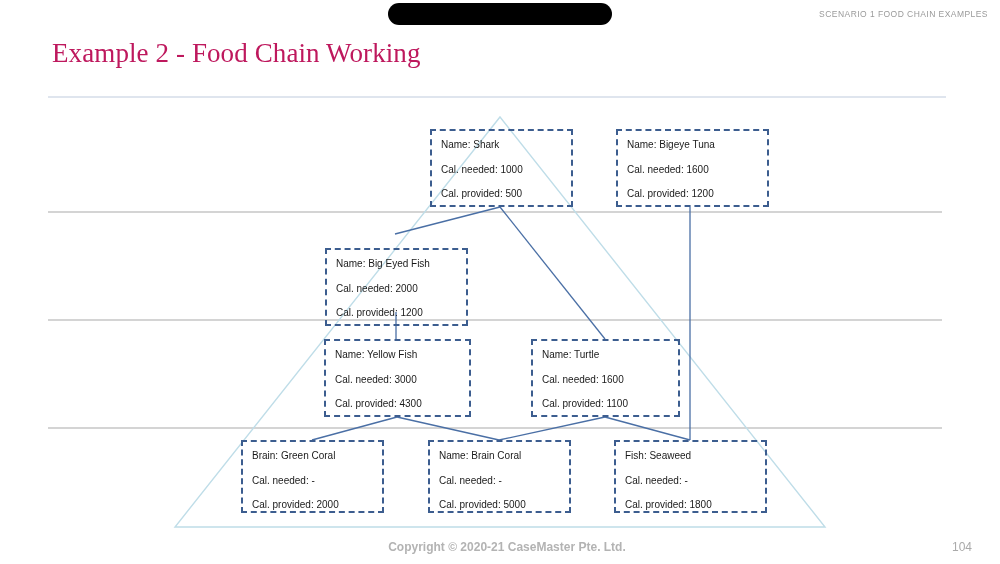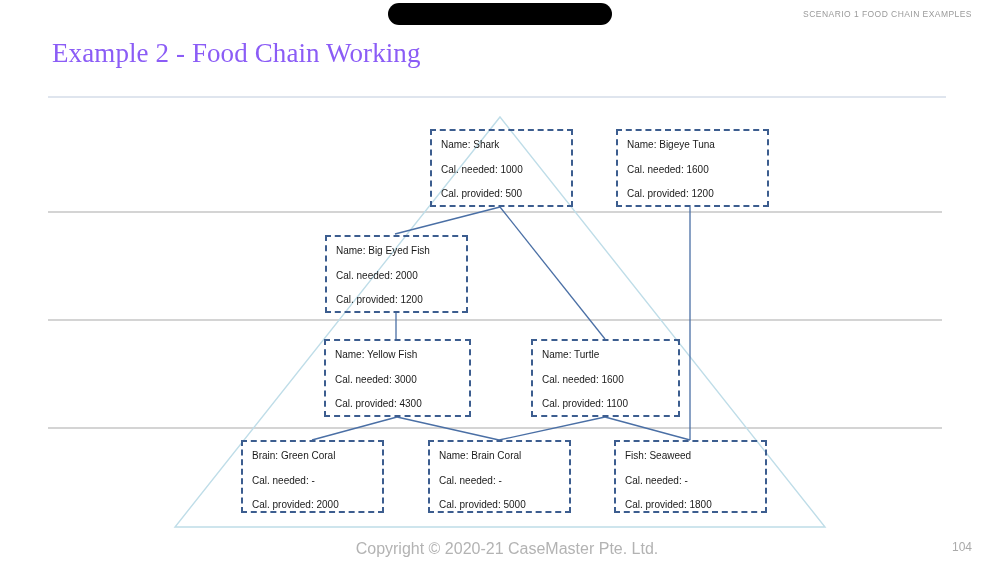--- a/index.html
+++ b/index.html
@@ -25,36 +25,36 @@
     top: 3px;
     width: 224px;
     height: 22px;
     background: #000000;
     border-radius: 11px;
   }
 
   
   #scenario-label {
     position: absolute;
-    right: 28px;
+    right: 12px;
     top: 9px;
     font-size: 8.5px;
     letter-spacing: 0.45px;
     color: #9a9a9a;
     font-family: "Liberation Sans", sans-serif;
     white-space: nowrap;
   }
 
   #slide-title {
     position: absolute;
     left: 52px;
     top: 38px;
     font-family: "Liberation Serif", serif;
     font-size: 27px;
-    color: #8b5cf6;
+    color: #be185d;
     letter-spacing: 0.1px;
     white-space: nowrap;
   }
 
   #title-divider {
     position: absolute;
     left: 48px;
     top: 96px;
     width: 898px;
     height: 2px;
@@ -88,22 +88,23 @@
   }
   .node .line:last-child { margin-bottom: 0; }
 
   
   #footer-copyright {
     position: absolute;
     left: 14px;
     right: 0;
     top: 540px;
     text-align: center;
-    font-size: 16px;
+    font-size: 12px;
     color: #b3b3b3;
+    font-weight: bold;
   }
   #page-number {
     position: absolute;
     right: 28px;
     top: 540px;
     font-size: 12px;
     color: #aaaaaa;
   }
 </style>
 </head>
@@ -144,21 +145,21 @@
       <div class="node" style="left: 430px; top: 129px; width: 143px; height: 78px; border-color: rgb(60, 93, 143);">
         <div class="line">Name: Shark</div>
         <div class="line">Cal. needed: 1000</div>
         <div class="line">Cal. provided: 500</div>
       </div>
       <div class="node" style="left: 616px; top: 129px; width: 153px; height: 78px; border-color: rgb(60, 93, 143);">
         <div class="line">Name: Bigeye Tuna</div>
         <div class="line">Cal. needed: 1600</div>
         <div class="line">Cal. provided: 1200</div>
       </div>
-      <div class="node" style="left: 325px; top: 235px; width: 143px; height: 78px; border-color: rgb(60, 93, 143);">
+      <div class="node" style="left: 325px; top: 248px; width: 143px; height: 78px; border-color: rgb(60, 93, 143);">
         <div class="line">Name: Big Eyed Fish</div>
         <div class="line">Cal. needed: 2000</div>
         <div class="line">Cal. provided: 1200</div>
       </div>
       <div class="node" style="left: 324px; top: 339px; width: 147px; height: 78px; border-color: rgb(60, 93, 143);">
         <div class="line">Name: Yellow Fish</div>
         <div class="line">Cal. needed: 3000</div>
         <div class="line">Cal. provided: 4300</div>
       </div>
       <div class="node" style="left: 531px; top: 339px; width: 149px; height: 78px; border-color: rgb(60, 93, 143);">

